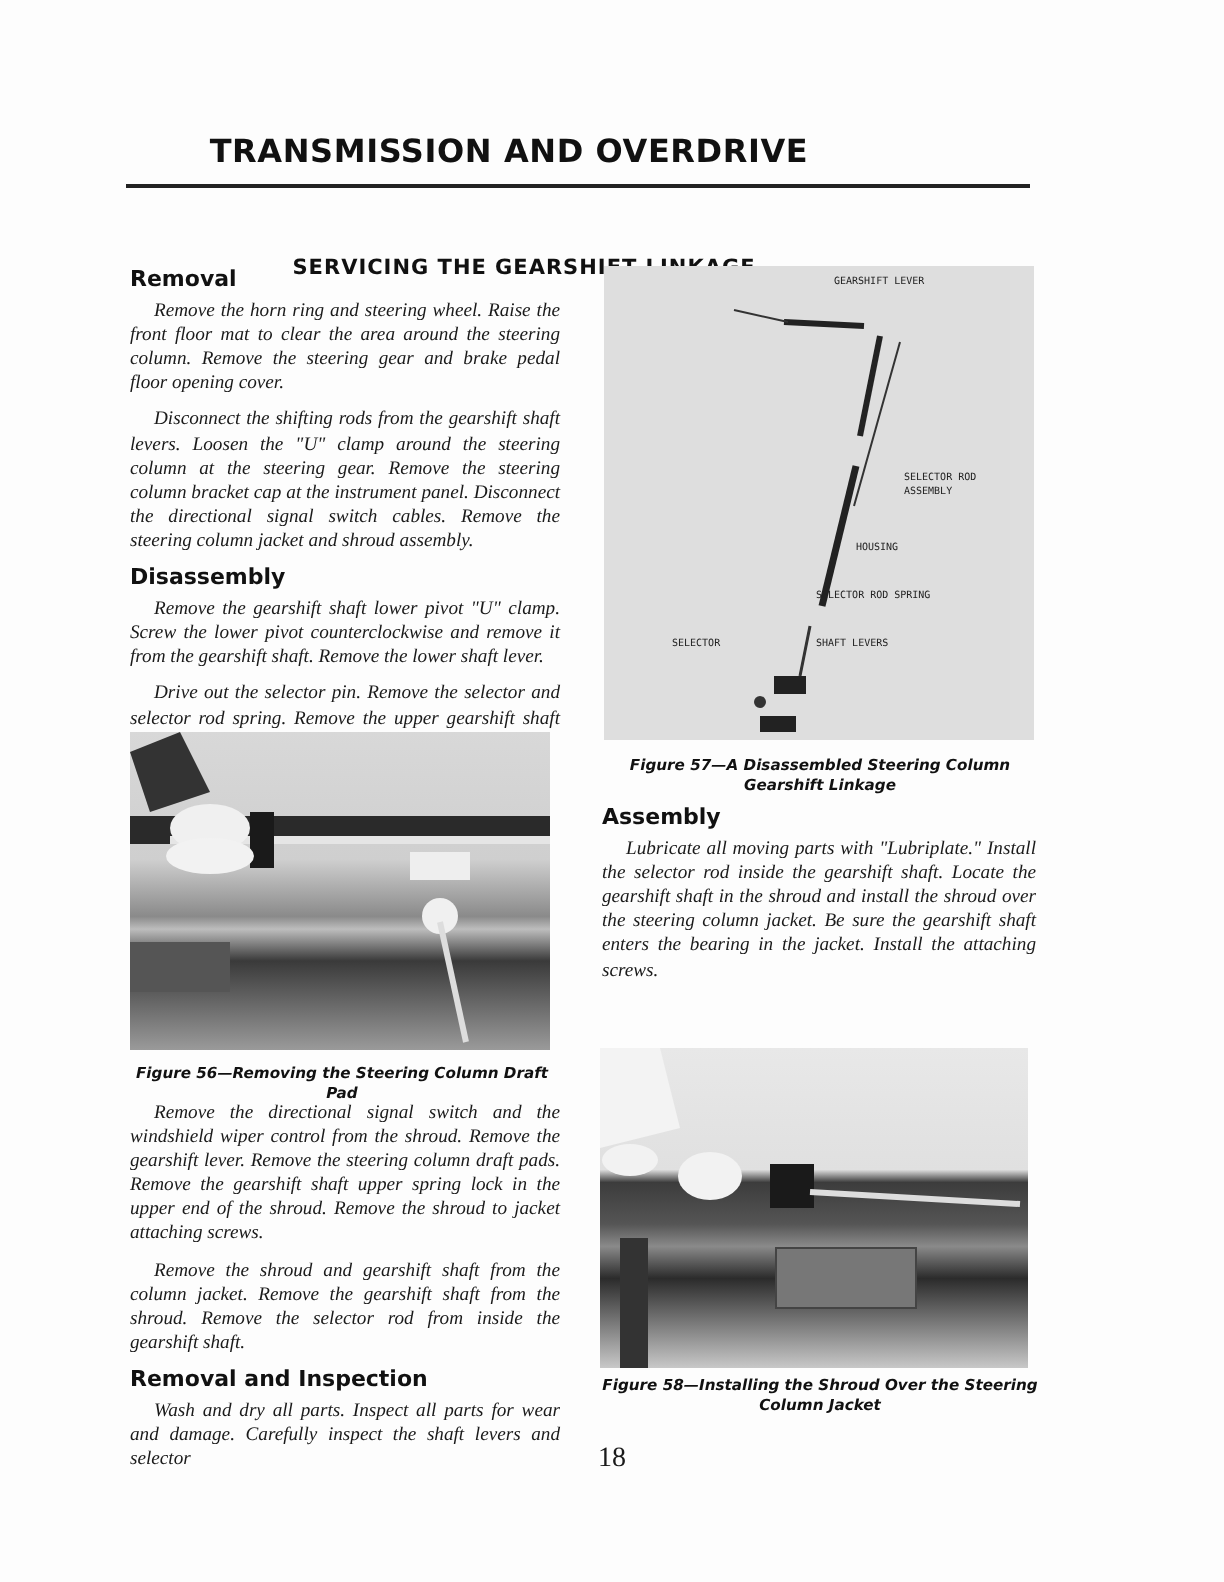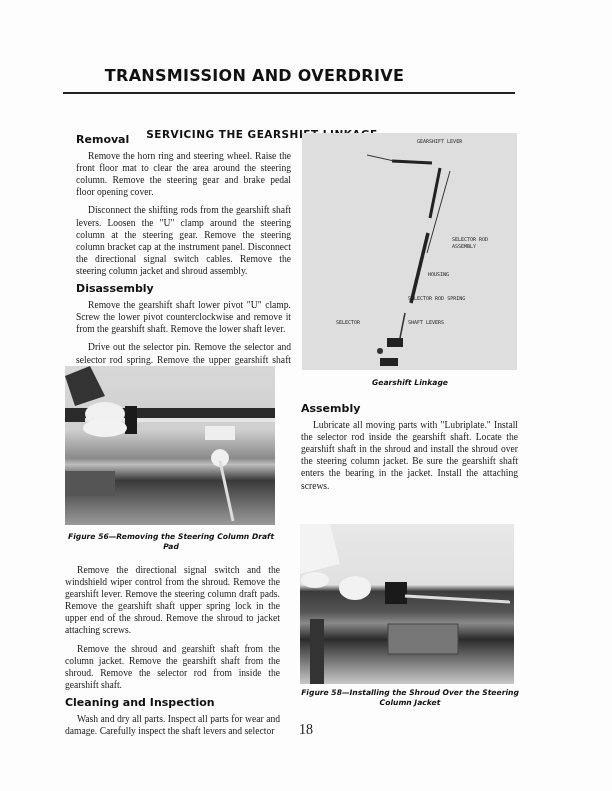--- a/index.html
+++ b/index.html
@@ -4,36 +4,36 @@
 <style>
   html, body { margin:0; padding:0; }
   body { width:612px; height:791px; background:#fdfdfd; position:relative; overflow:hidden;
          font-family:"Liberation Serif", serif; color:#1a1a1a; }
   .page-title { position:absolute; left:0; width:509px; top:66px; text-align:center;
          font-family:"DejaVu Sans", sans-serif; font-weight:bold; font-size:16px; letter-spacing:0.3px; color:#111; }
   .title-rule { position:absolute; left:63px; width:452px; top:92px; height:1.5px; background:#222; }
   .subtitle { position:absolute; left:0; width:524px; top:104px; text-align:center;
          font-family:"DejaVu Sans", sans-serif; font-weight:bold; font-size:10.5px; letter-spacing:0.5px; color:#111;margin-top:24px; }
   .col { position:absolute; font-size:9.6px; line-height:12.1px; text-align:justify; }
-  .col p { margin:0 0 6px 0; text-indent:12px; }
+  .col p { margin:0 0 6px 0; text-indent:12px;font-style:italic; }
   .h { font-family:"DejaVu Sans", sans-serif; font-weight:bold; font-size:11px; margin:0 0 4px 0; color:#111; }
   .figure { position:absolute; background:#c8c8c8; overflow:hidden; }
   .caption { position:absolute; font-family:"DejaVu Sans", sans-serif; font-style:italic; font-weight:bold;
          font-size:7.6px; text-align:center; line-height:10px; color:#111; }
   .label { position:absolute; font-family:"DejaVu Sans Mono", monospace; font-size:5px; color:#222; white-space:nowrap; }
   .page-num { position:absolute; left:0; width:612px; top:722px; text-align:center; font-size:14px; }
 </style>
 </head>
 <body>
 
 <div class="page-title">TRANSMISSION AND OVERDRIVE</div>
 <div class="title-rule"></div>
 <div class="subtitle">SERVICING THE GEARSHIFT LINKAGE</div>
 
-<div class="col" style="left:65px; top:134px; width:215px;margin-left:11px;">
+<div class="col" style="left:65px; top:134px; width:215px;">
   <div class="h">Removal</div>
   <p>Remove the horn ring and steering wheel. Raise the front floor mat to clear the area around the steering column. Remove the steering gear and brake pedal floor opening cover.</p>
   <p>Disconnect the shifting rods from the gearshift shaft levers. Loosen the "U" clamp around the steering column at the steering gear. Remove the steering column bracket cap at the instrument panel. Disconnect the directional signal switch cables. Remove the steering column jacket and shroud assembly.</p>
   <div class="h">Disassembly</div>
   <p>Remove the gearshift shaft lower pivot "U" clamp. Screw the lower pivot counterclockwise and remove it from the gearshift shaft. Remove the lower shaft lever.</p>
   <p>Drive out the selector pin. Remove the selector and selector rod spring. Remove the upper gearshift shaft lever.</p>
 </div>
 
 <div class="figure" style="left:65px; top:366px; width:210px; height:159px; background:linear-gradient(180deg,#d8d8d8 0%,#cfcfcf 40%,#8a8a8a 58%,#bdbdbd 62%,#3a3a3a 72%,#9a9a9a 100%);">
   <svg width="210" height="159" viewBox="0 0 210 159">
@@ -44,24 +44,24 @@
     <ellipse cx="40" cy="48" rx="20" ry="12" fill="#f0f0f0"></ellipse>
     <ellipse cx="40" cy="62" rx="22" ry="9" fill="#f2f2f2"></ellipse>
     <rect x="140" y="60" width="30" height="14" fill="#eee"></rect>
     <circle cx="155" cy="92" r="9" fill="#f0f0f0"></circle>
     <line x1="155" y1="95" x2="168" y2="155" stroke="#ddd" stroke-width="3"></line>
     <rect x="0" y="105" width="50" height="25" fill="#555"></rect>
   </svg>
 </div>
 <div class="caption" style="left:65px; top:532px; width:212px;">Figure 56—Removing the Steering Column Draft Pad</div>
 
-<div class="col" style="left:65px; top:564px; width:215px;">
+<div class="col" style="left:65px; top:551px; width:215px;">
   <p>Remove the directional signal switch and the windshield wiper control from the shroud. Remove the gearshift lever. Remove the steering column draft pads. Remove the gearshift shaft upper spring lock in the upper end of the shroud. Remove the shroud to jacket attaching screws.</p>
   <p>Remove the shroud and gearshift shaft from the column jacket. Remove the gearshift shaft from the shroud. Remove the selector rod from inside the gearshift shaft.</p>
-  <div class="h">Cleaning and Inspection</div>
+  <div class="h">Removal and Inspection</div>
   <p>Wash and dry all parts. Inspect all parts for wear and damage. Carefully inspect the shaft levers and selector</p>
 </div>
 
 <div class="figure" style="left:302px; top:133px; width:215px; height:237px; background:#dedede;">
   <svg width="215" height="237" viewBox="0 0 215 237">
     <line x1="90" y1="28" x2="130" y2="30" stroke="#222" stroke-width="3"></line>
     <line x1="65" y1="22" x2="92" y2="28" stroke="#333" stroke-width="1"></line>
     <line x1="138" y1="35" x2="128" y2="85" stroke="#222" stroke-width="3"></line>
     <line x1="126" y1="100" x2="109" y2="170" stroke="#222" stroke-width="3.5"></line>
     <line x1="148" y1="38" x2="125" y2="120" stroke="#333" stroke-width="1"></line>
@@ -72,20 +72,21 @@
   </svg>
   <span class="label" style="left:115px; top:5px;">GEARSHIFT LEVER</span>
   <span class="label" style="left:150px; top:103px;">SELECTOR ROD</span>
   <span class="label" style="left:150px; top:110px;">ASSEMBLY</span>
   <span class="label" style="left:126px; top:138px;">HOUSING</span>
   <span class="label" style="left:106px; top:162px;">SELECTOR ROD SPRING</span>
   <span class="label" style="left:34px; top:186px;">SELECTOR</span>
   <span class="label" style="left:106px; top:186px;">SHAFT LEVERS</span>
 </div>
 <div class="caption" style="left:298px; top:378px; width:224px;">
+  <div>Figure 57—A Disassembled Steering Column</div>
   <div>Gearshift Linkage</div>
 </div>
 
 <div class="col" style="left:301px; top:403px; width:217px;">
   <div class="h">Assembly</div>
   <p>Lubricate all moving parts with "Lubriplate." Install the selector rod inside the gearshift shaft. Locate the gearshift shaft in the shroud and install the shroud over the steering column jacket. Be sure the gearshift shaft enters the bearing in the jacket. Install the attaching screws.</p>
 </div>
 
 <div class="figure" style="left:300px; top:524px; width:214px; height:160px; background:linear-gradient(180deg,#e8e8e8 0%,#e0e0e0 38%,#3c3c3c 42%,#555 55%,#8a8a8a 62%,#2b2b2b 72%,#c8c8c8 100%);">
   <svg width="214" height="160" viewBox="0 0 214 160">

